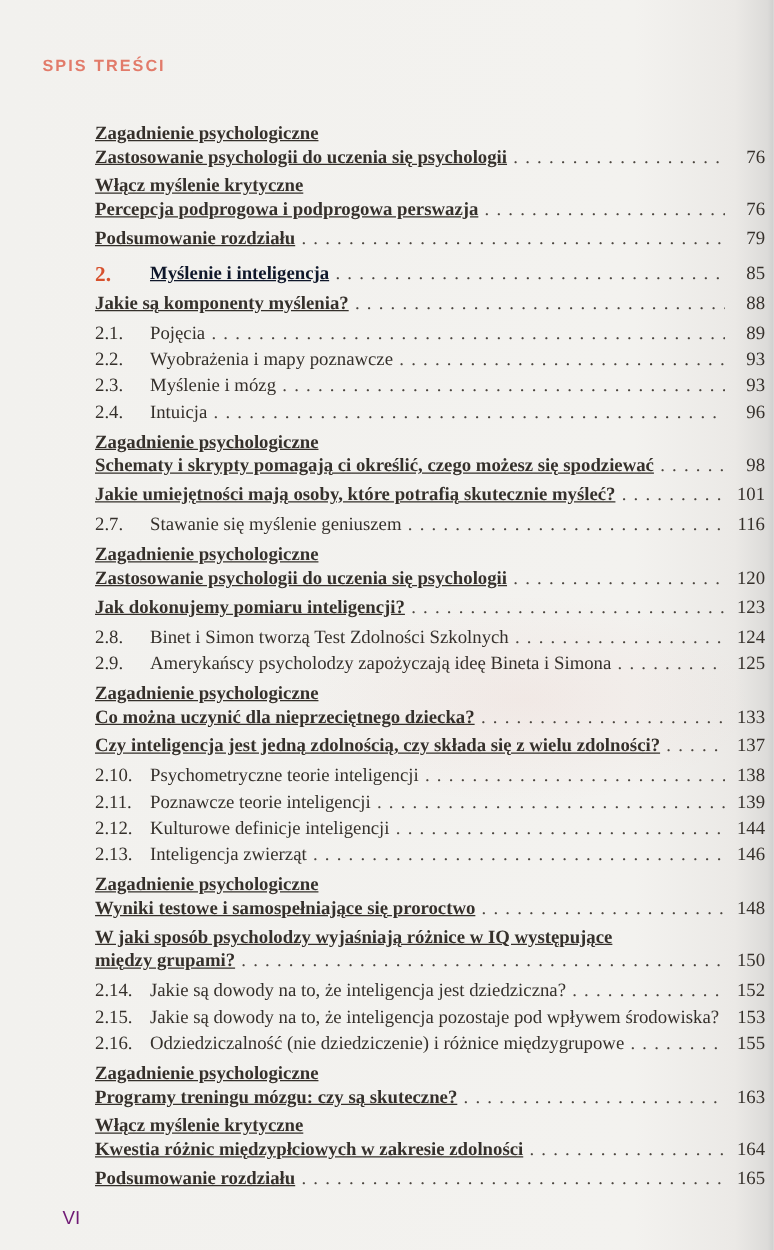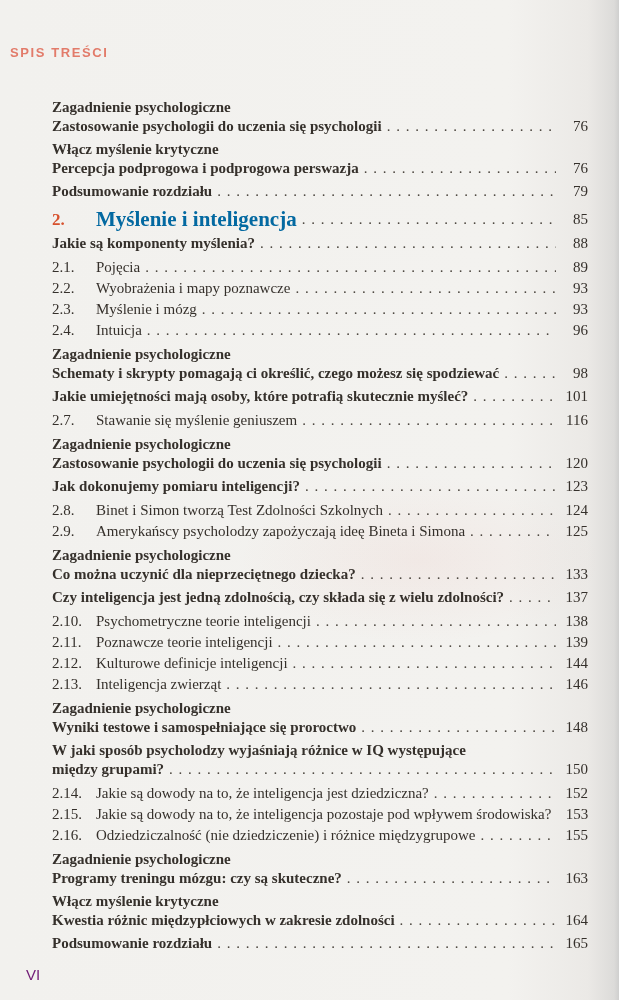--- a/index.html
+++ b/index.html
@@ -12,20 +12,21 @@
     color: #35302b;
     background:
       radial-gradient(ellipse 260px 120px at 420px 560px, rgba(214,110,100,0.07), rgba(214,110,100,0) 70%),
       linear-gradient(90deg, #f2f1ee 0%, #f3f2ef 82%, #ebe9e6 95%, #dcdbd9 99.2%, #cfcfce 100%),
       #f2f1ee;
   }
   .page {
     position: relative;
     width: 498px; height: 1000px;
     box-sizing: border-box;
+    margin-left: 24px;
   }
   .running-head {
     position: absolute;
     left: 10px; top: 45px;
     font-family: "Liberation Sans", "DejaVu Sans", sans-serif;
     font-size: 13px;
     font-weight: 600;
     letter-spacing: 1.6px;
     color: #e27b6a;
   }
@@ -43,34 +44,34 @@
     font-size: 15px;
     line-height: 19px;
   }
   .entry { margin: 4px 0; }
   .entry.sub { margin: 0; padding: 1px 0; }
   .entry.chapter { margin: 9px 0 5px; }
   .row {
     display: flex;
     align-items: flex-start;
   }
-  .bold { font-weight: bold; }
+  .bold { font-weight: bold; text-decoration: underline; }
   .num {
     flex: 0 0 44px;
     font-weight: normal;
   }
   .chapter .num {
     font-weight: bold;
     color: #d7512d;
     font-size: 17px;
   }
   .chapter .label {
     font-weight: bold;
-    color: #0369a1;
-    font-size: 21px;
+    color: #0f172a;
+    font-size: 15px;
   }
   .label { white-space: nowrap; }
   .dots {
     flex: 1 1 auto;
     min-width: 0;
     overflow: hidden;
     white-space: nowrap;
     margin: 0 6px 0 5px;
     color: #4c463f;
     letter-spacing: 1px;

